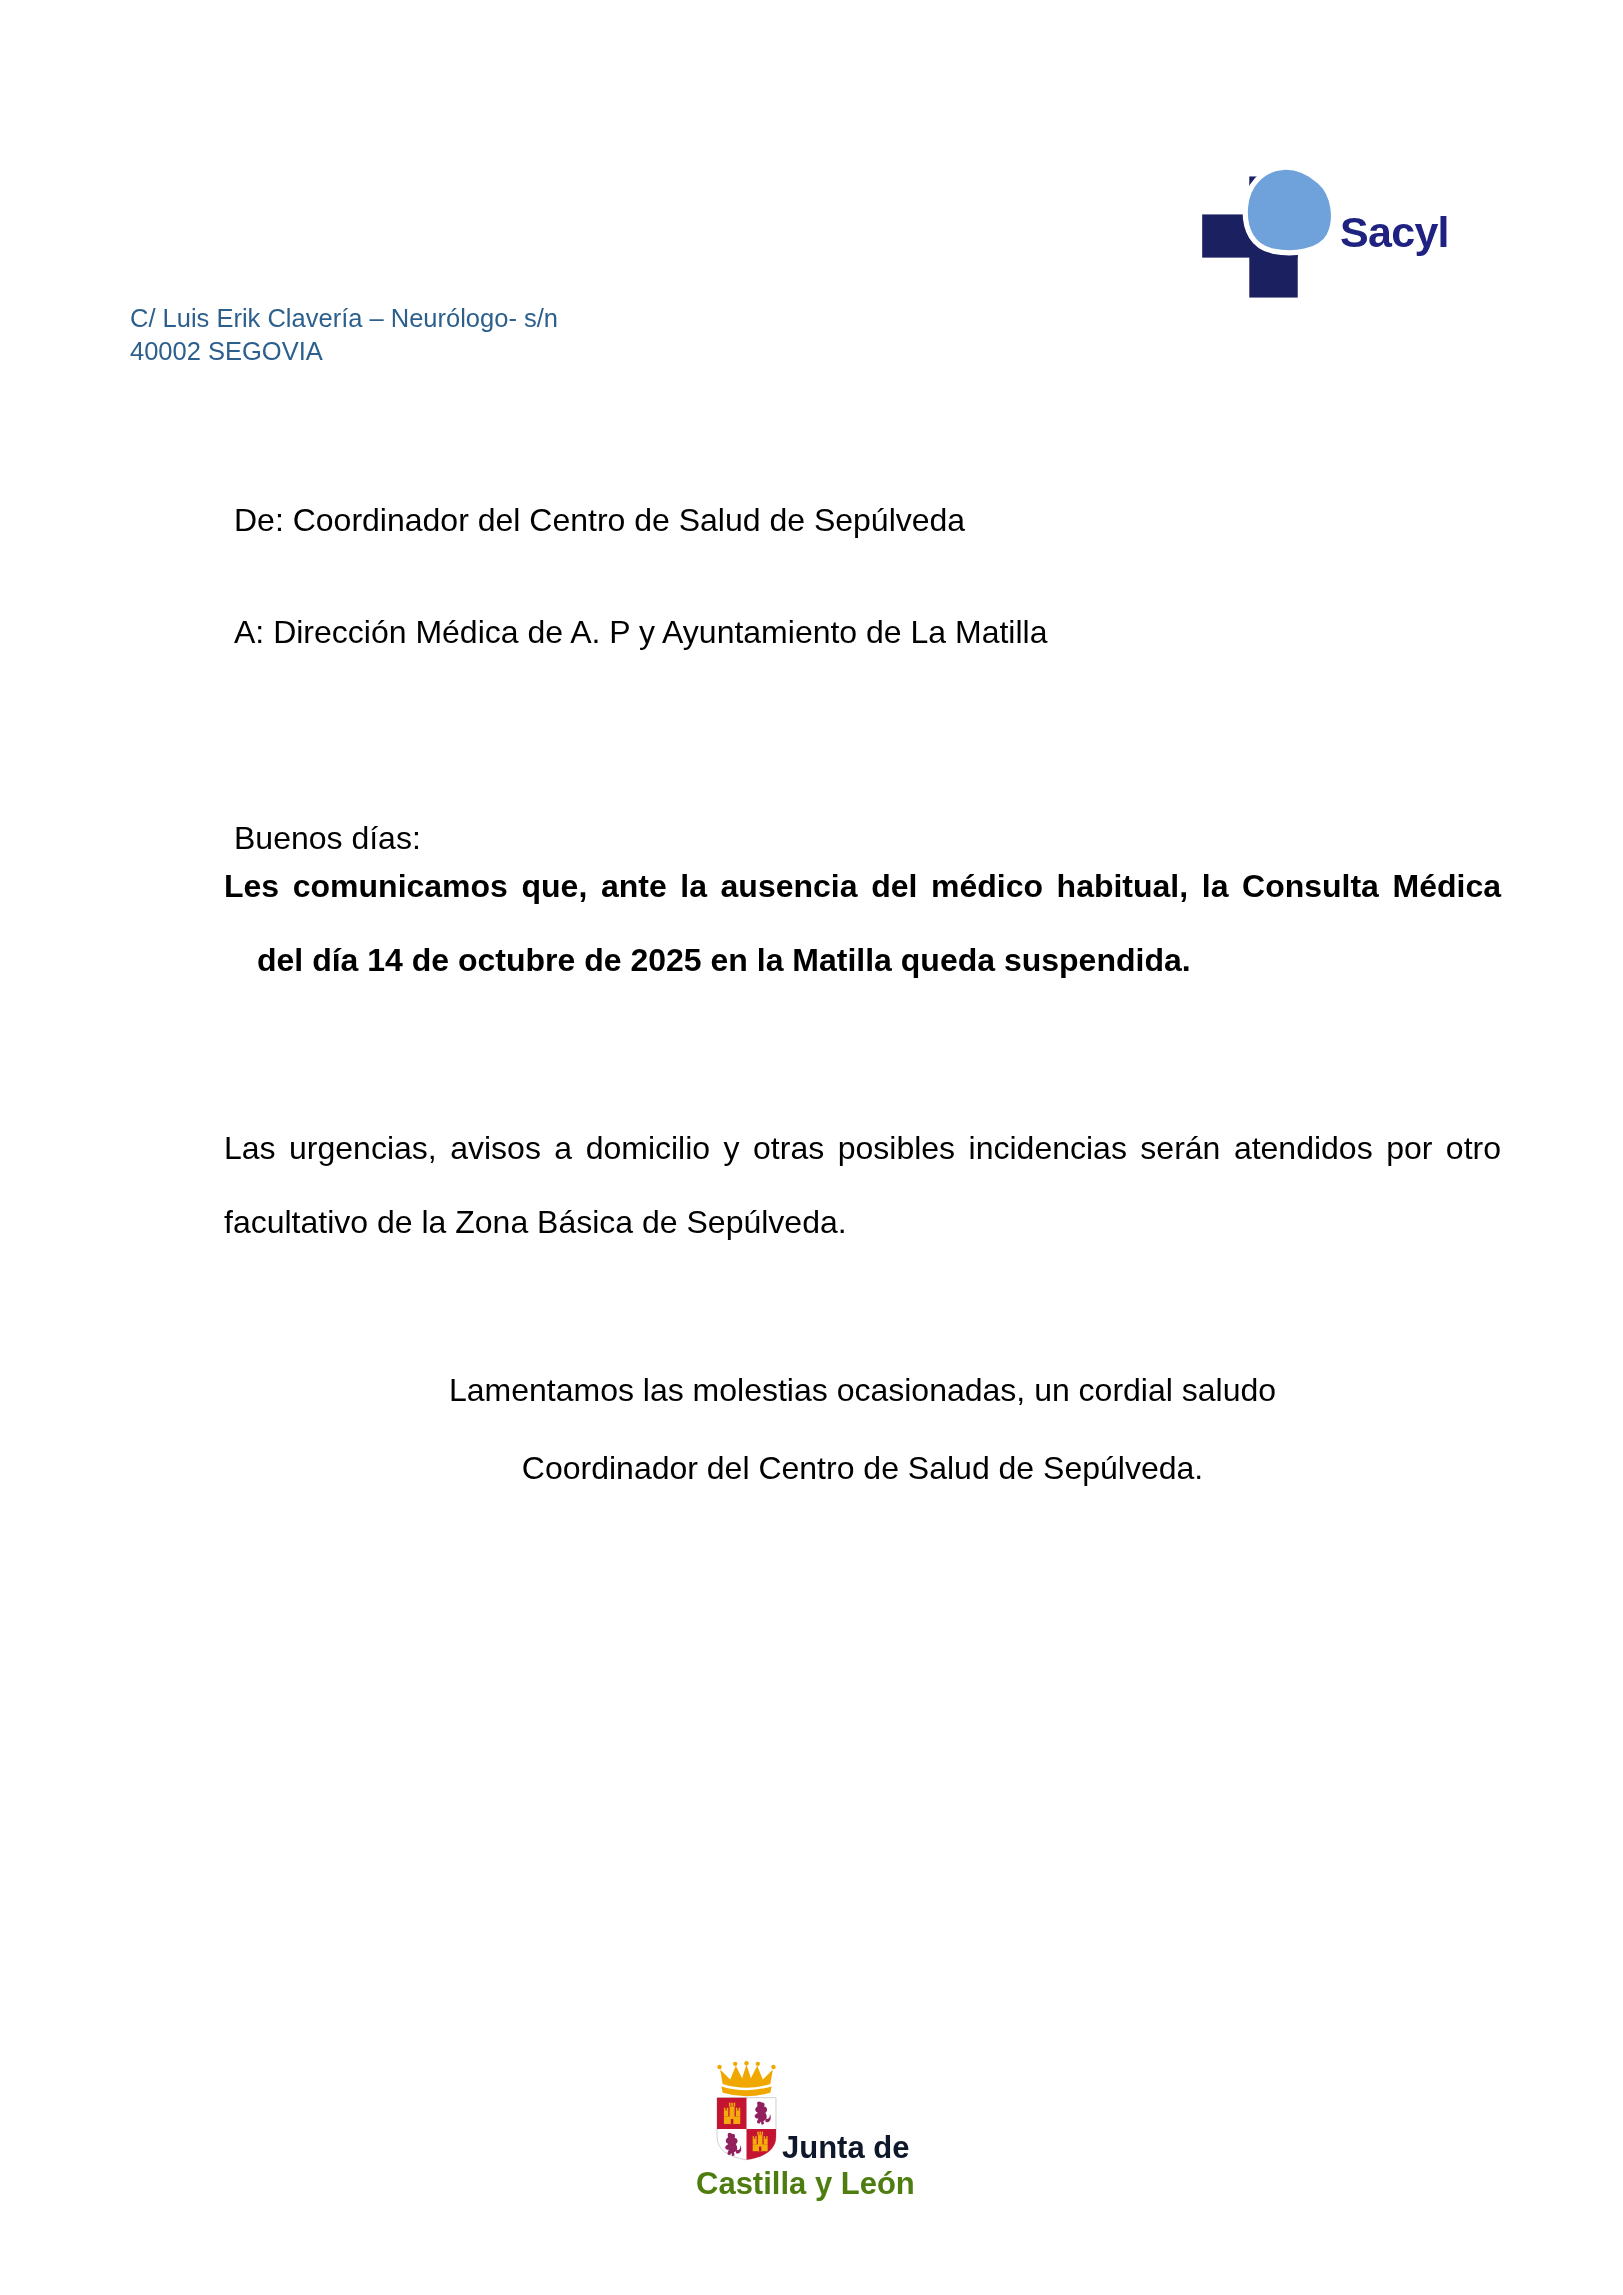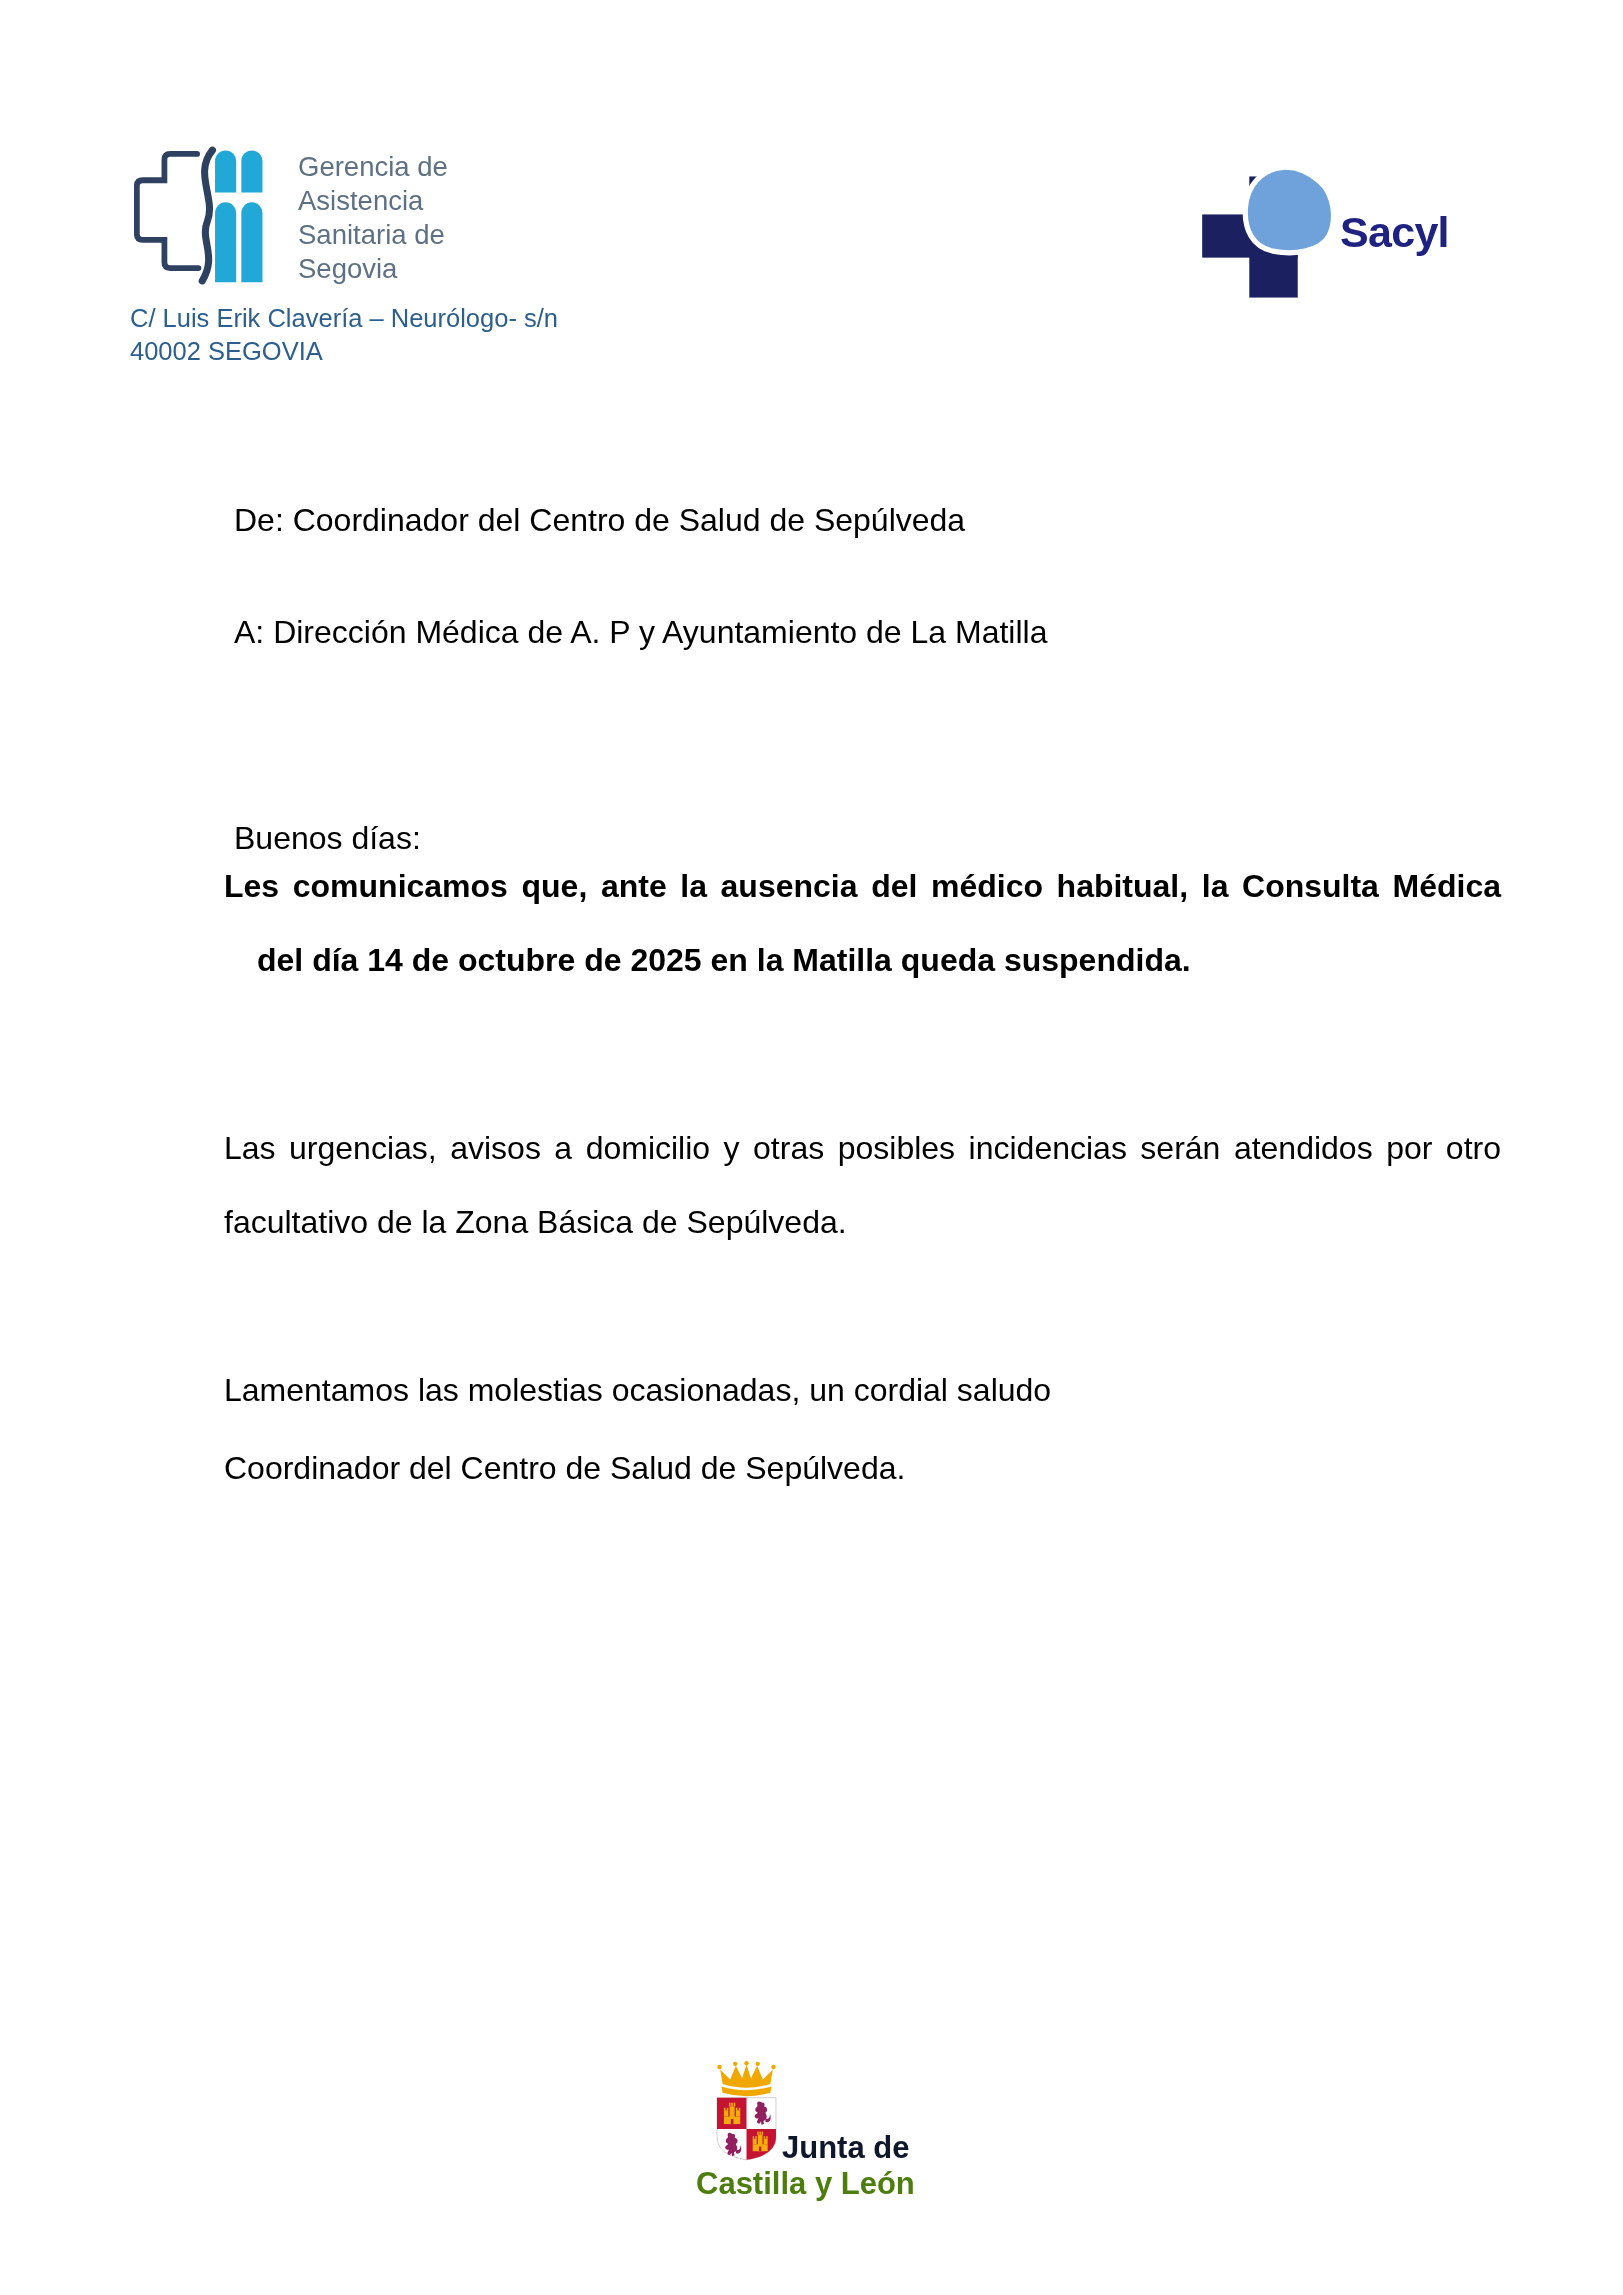--- a/index.html
+++ b/index.html
@@ -27,51 +27,35 @@
   .to-line{top:614px;}
   .greeting{top:820px;}
 
   .para{left:224px;width:1277px;font-size:32px;line-height:1.15;}
   .just{text-align:justify;text-align-last:justify;white-space:normal;}
   .bold{font-weight:bold;}
   .notice-l1{top:868px;}
   .notice-l2{top:942px;margin-left:33px;}
   .info-l1{top:1130px;}
   .info-l2{top:1204px;}
-  .center{white-space:normal;}
+  .center{text-align:center;white-space:normal;}
   .closing-l1{top:1372px;}
   .closing-l2{top:1450px;}
 
   
   .junta{left:696px;top:2061px;width:236px;height:144px;}
   .junta-shield{left:15.7px;top:0;}
   .junta-t1{left:86px;top:69px;font-size:31px;font-weight:bold;color:#0f172a;}
   .junta-t2{left:0;top:105px;font-size:31px;font-weight:bold;color:#4d7c0f;}
 </style>
 </head>
 <body>
 
 <div class="page">
 
-  <div class="abs gass">
-    <svg class="abs gass-icon" width="148" height="141" viewBox="0 0 230 220">
-      <path d="M98,14 H56 Q47,14 47,23 V55 H13 Q4,55 4,64 V139 Q4,148 13,148 H47 V183 Q47,192 56,192 H100" fill="none" stroke="#2F4160" stroke-width="9" stroke-linecap="round"></path>
-      <path d="M122,8 C92,44 128,84 114,119 C102,149 130,172 106,212" fill="none" stroke="#2F4160" stroke-width="11" stroke-linecap="round"></path>
-      <path d="M126,74 V25 a16.5,16.5 0 0 1 33,0 V74 Z" fill="#21A8D6"></path>
-      <path d="M167,74 V25 a16.5,16.5 0 0 1 33,0 V74 Z" fill="#21A8D6"></path>
-      <path d="M126,214 V106 a16.5,16.5 0 0 1 33,0 V214 Z" fill="#21A8D6"></path>
-      <path d="M167,214 V106 a16.5,16.5 0 0 1 33,0 V214 Z" fill="#21A8D6"></path>
-    </svg>
-    <div class="abs gass-text">
-      <div>Gerencia de</div>
-      <div>Asistencia</div>
-      <div>Sanitaria de</div>
-      <div>Segovia</div>
-    </div>
-  </div>
 
   <div class="abs address">
     <div>C/ Luis Erik Clavería – Neurólogo- s/n</div>
     <div>40002 SEGOVIA</div>
   </div>
 
   <svg class="abs sacyl-icon" width="144" height="141" viewBox="0 0 220 215">
     <rect x="86" y="28" width="74" height="185" fill="#1B2160"></rect>
     <rect x="14" y="86" width="146" height="66" fill="#1B2160"></rect>
     <path d="M138,14 C106,16 82,42 80,76 C78,110 92,136 122,142 C152,148 194,144 208,118 C220,94 216,56 194,36 C178,22 158,13 138,14 Z" fill="#6FA2DB" stroke="#ffffff" stroke-width="8"></path>

